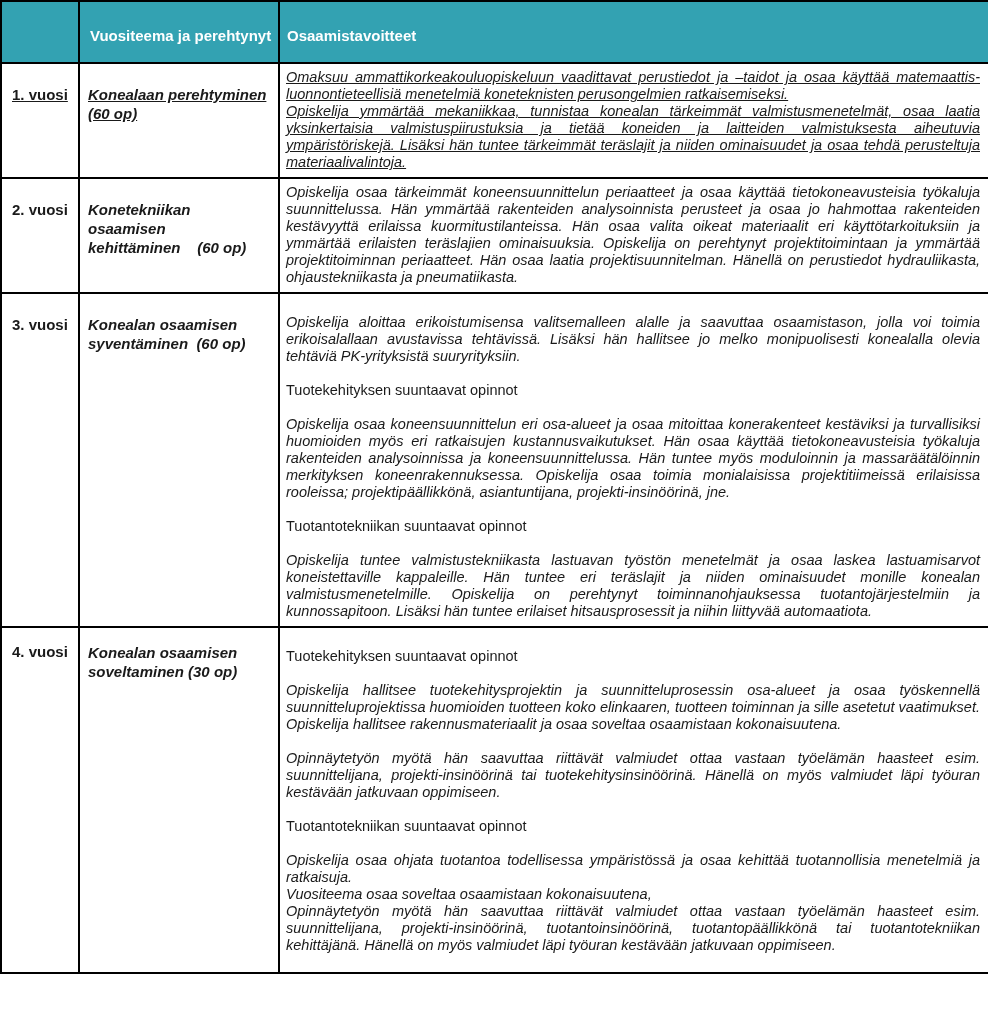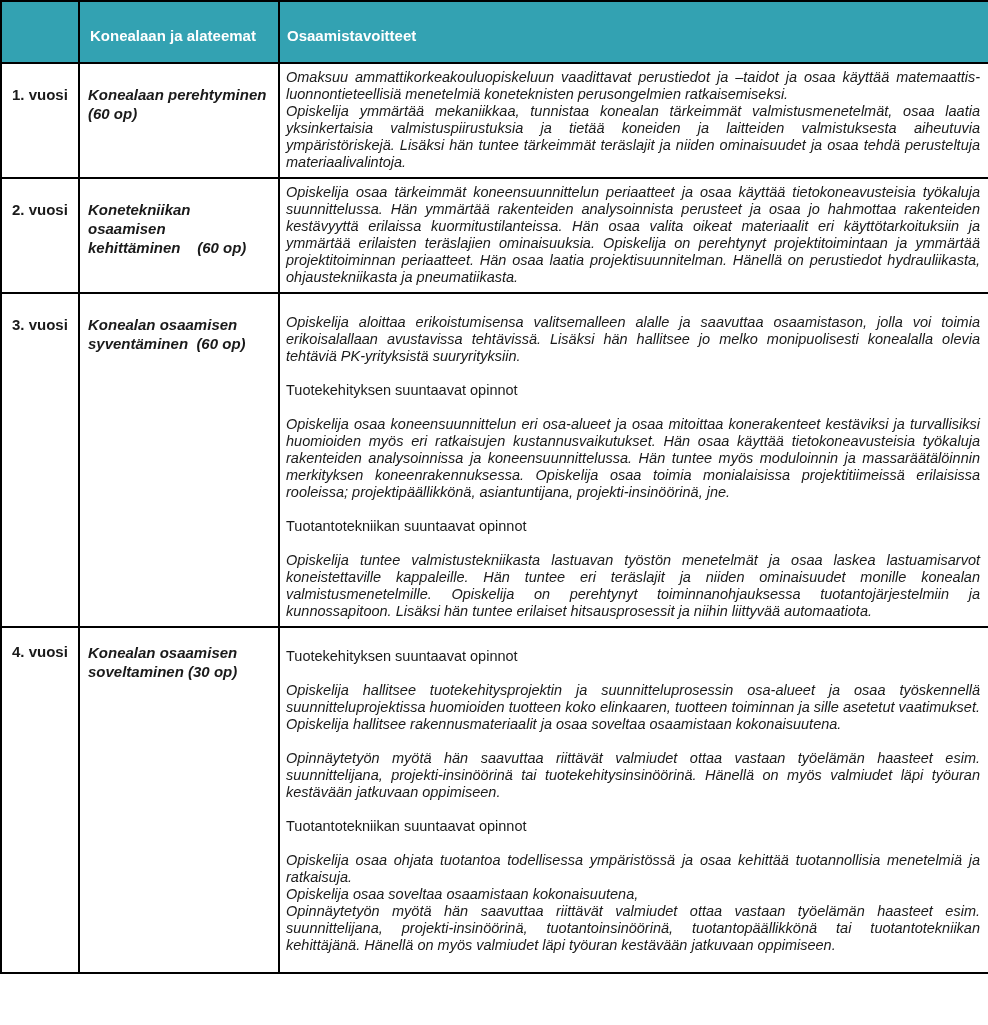--- a/index.html
+++ b/index.html
@@ -46,21 +46,21 @@
     margin-left: 16px;
   }
   td.goals {
     font-style: italic;
     font-size: 14.5px;
     line-height: 17px;
     padding: 5px 8px 6px 6px;
   }
   tr.r2 td.goals, tr.r3 td.goals { padding-top: 20px; }
   tr.r3 td.year, tr.r3 td.theme { padding-top: 15px; }
-  tr.r0 td { height: 106px; }
+  tr.r0 td { height: 106px; text-decoration: underline; }
   tr.r1 td { height: 94px; }
   tr.r2 td { height: 278px; }
   tr.r3 td { height: 346px; }
   .para, .line {
     margin: 0;
     text-align: justify;
   }
   .hd {
     margin: 0;
     font-style: normal;
@@ -73,21 +73,21 @@
 
 <table class="curriculum">
   <colgroup>
     <col style="width:78px">
     <col style="width:200px">
     <col style="width:710px">
   </colgroup>
   <thead>
     <tr>
       <th class="c1"></th>
-      <th class="c2">Konealaan ja alateemat</th>
+      <th class="c2">Vuositeema ja perehtynyt</th>
       <th class="c3">Osaamistavoitteet</th>
     </tr>
   </thead>
   <tbody>
     <tr class="r0">
       <td class="year">1. vuosi</td>
       <td class="theme">Konealaan perehtyminen
 (60 op)</td>
       <td class="goals">
         <p class="para">Omaksuu ammattikorkeakouluopiskeluun vaadittavat perustiedot ja –taidot ja osaa käyttää matemaattis-luonnontieteellisiä menetelmiä koneteknisten perusongelmien ratkaisemiseksi.</p>
@@ -117,18 +117,18 @@
     <tr class="r3">
       <td class="year">4. vuosi</td>
       <td class="theme">Konealan osaamisen
 soveltaminen (30 op)</td>
       <td class="goals">
         <p class="hd">Tuotekehityksen suuntaavat opinnot</p>
         <p class="para gap">Opiskelija hallitsee tuotekehitysprojektin ja suunnitteluprosessin osa-alueet ja osaa työskennellä suunnitteluprojektissa huomioiden tuotteen koko elinkaaren, tuotteen toiminnan ja sille asetetut vaatimukset. Opiskelija hallitsee rakennusmateriaalit ja osaa soveltaa osaamistaan kokonaisuutena.</p>
         <p class="para gap">Opinnäytetyön myötä hän saavuttaa riittävät valmiudet ottaa vastaan työelämän haasteet esim. suunnittelijana, projekti-insinöörinä tai tuotekehitysinsinöörinä. Hänellä on myös valmiudet läpi työuran kestävään jatkuvaan oppimiseen.</p>
         <p class="hd gap">Tuotantotekniikan suuntaavat opinnot</p>
         <p class="para gap">Opiskelija osaa ohjata tuotantoa todellisessa ympäristössä ja osaa kehittää tuotannollisia menetelmiä ja ratkaisuja.</p>
-        <p class="line">Opiskelija osaa soveltaa osaamistaan kokonaisuutena,</p>
+        <p class="line">Vuositeema osaa soveltaa osaamistaan kokonaisuutena,</p>
         <p class="para">Opinnäytetyön myötä hän saavuttaa riittävät valmiudet ottaa vastaan työelämän haasteet esim. suunnittelijana, projekti-insinöörinä, tuotantoinsinöörinä, tuotantopäällikkönä tai tuotantotekniikan kehittäjänä. Hänellä on myös valmiudet läpi työuran kestävään jatkuvaan oppimiseen.</p>
       </td>
     </tr>
   </tbody>
 </table>
 
 </body></html>

